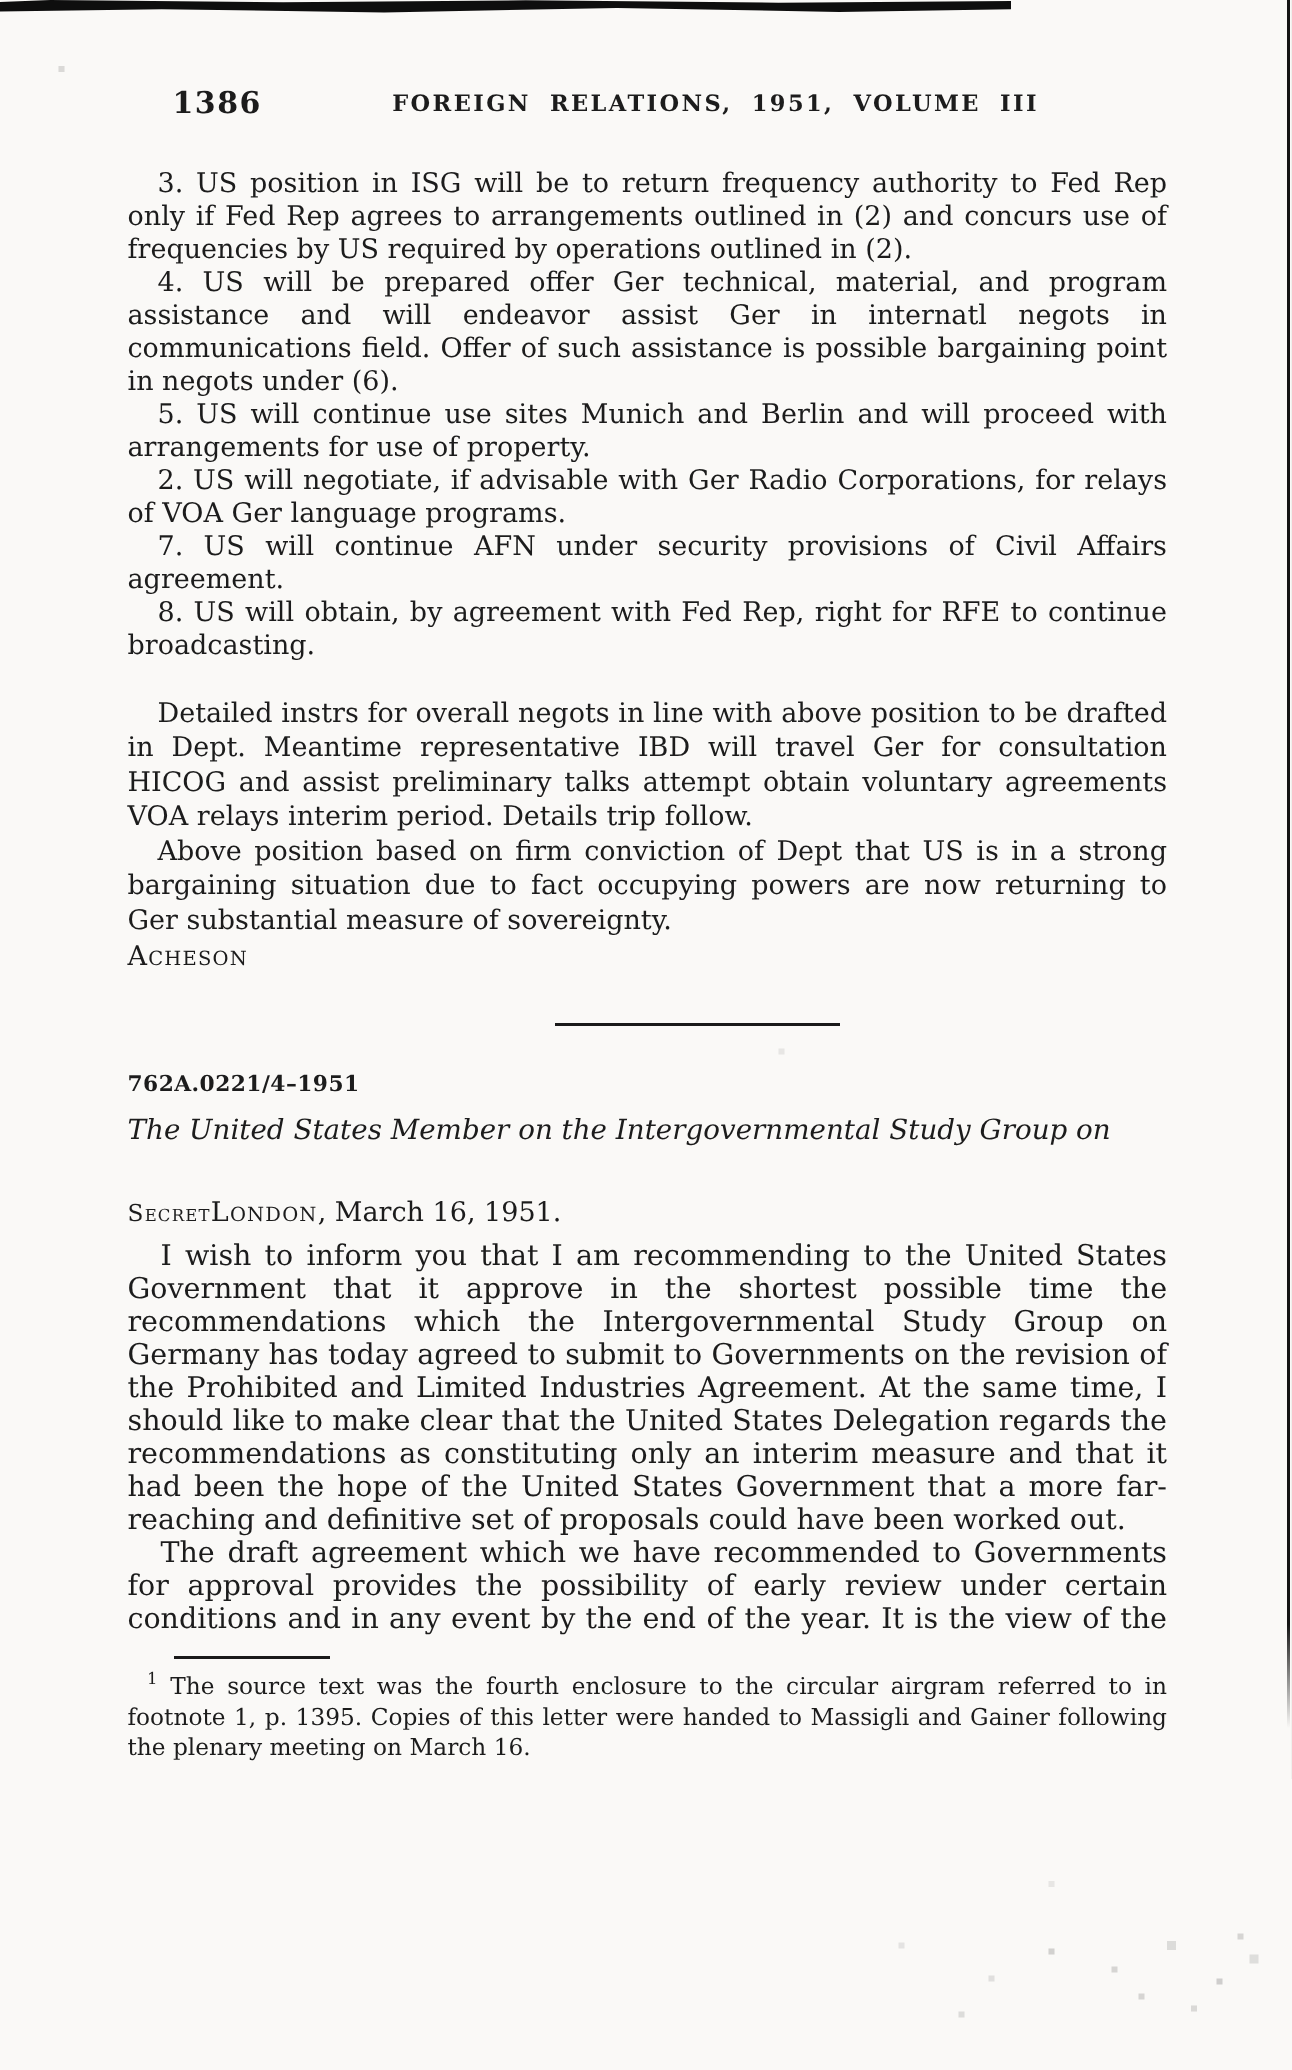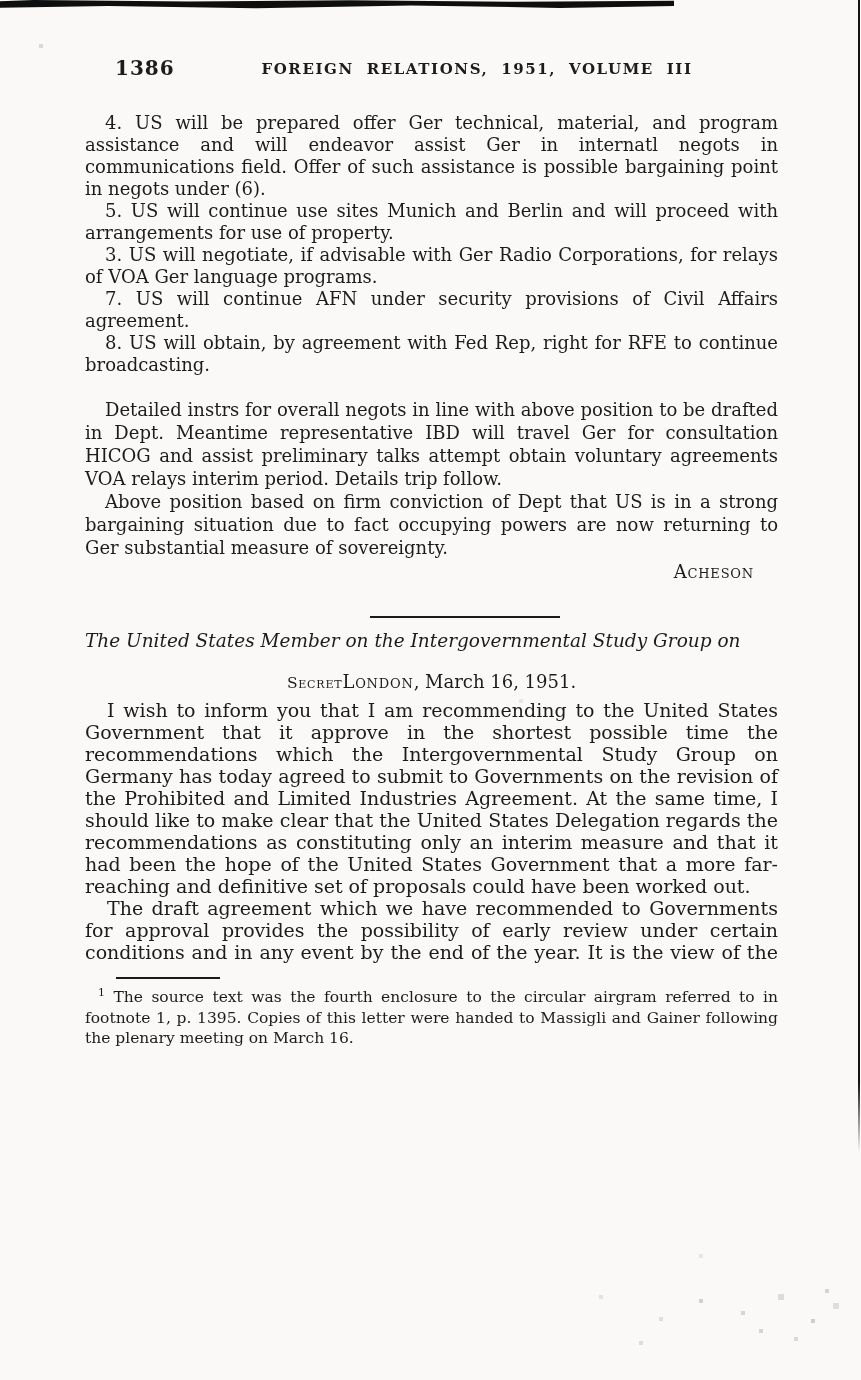--- a/index.html
+++ b/index.html
@@ -52,32 +52,32 @@
     position:absolute; left:392px; top:60px; transform:translateX(-50%);
     font-size:15px; font-weight:bold; letter-spacing:1.6px; word-spacing:6px;
     white-space:nowrap;
   }
 
   
   .telegram { margin-top:30px; font-size:18px; line-height:22px; text-align:justify; }
   .telegram p { margin:0; text-indent:20px; }
   .closing { margin-top:22px; font-size:18px; line-height:23px; text-align:justify; }
   .closing p { margin:0; text-indent:20px; }
-  .signature-line { text-align:right; padding-right:24px; font-size:18px; margin-top:2px; }
+  .signature-line { text-align:left; padding-right:24px; font-size:18px; margin-top:2px; }
   .sc { font-variant:small-caps; letter-spacing:0.8px; }
 
   .divider { width:190px; border:0; border-top:2.5px solid #1a1a1a; margin:34px 0 0 285px; }
 
   
   .ref { margin-top:30px; font-size:14.5px; font-weight:bold; letter-spacing:0.3px; }
   .heading { margin-top:9px; font-style:italic; font-size:18.5px; line-height:27px; }
   .heading .cont { padding-left:35px; }
   sup { font-size:11px; font-style:normal; line-height:0; vertical-align:super; }
 
-  .byline { margin-top:17px; display:flex; justify-content:center; align-items:baseline; }
+  .byline { margin-top:31px; display:flex; justify-content:flex-start; align-items:baseline; }
   .classification { font-size:15.5px; }
   .dateline { font-size:18px; }
 
   .letter-body { margin-top:7px; font-size:19px; line-height:22px; text-align:justify; }
   .letter-body p { margin:0; text-indent:22px; }
   .letter-body p.runs-on { text-align-last:justify; }
 
   .footnote-rule { width:104px; border:0; border-top:2.5px solid #1a1a1a; margin:14px 0 0 31px; }
   .footnote { margin-top:8px; font-size:15.5px; line-height:20.5px; text-align:justify; }
   .footnote p { margin:0; text-indent:13px; }
@@ -92,38 +92,40 @@
   <div class="speckle-layer"></div>
 
   <div class="content">
 
     <div class="header-row">
       <span class="page-num">1386</span>
       <span class="running-head">FOREIGN RELATIONS, 1951, VOLUME III</span>
     </div>
 
     <div class="telegram">
+      <p>3. US position in ISG will be to return frequency authority to Fed Rep only if Fed Rep agrees to arrangements outlined in (2) and concurs use of frequencies by US required by operations outlined in (2).</p>
       <p>4. US will be prepared offer Ger technical, material, and program assistance and will endeavor assist Ger in internatl negots in communications field. Offer of such assistance is possible bargaining point in negots under (6).</p>
       <p>5. US will continue use sites Munich and Berlin and will proceed with arrangements for use of property.</p>
-      <p>3. US will negotiate, if advisable with Ger Radio Corporations, for relays of VOA Ger language programs.</p>
+      <p>2. US will negotiate, if advisable with Ger Radio Corporations, for relays of VOA Ger language programs.</p>
       <p>7. US will continue AFN under security provisions of Civil Affairs agreement.</p>
       <p>8. US will obtain, by agreement with Fed Rep, right for RFE to continue broadcasting.</p>
     </div>
 
     <div class="closing">
       <p>Detailed instrs for overall negots in line with above position to be drafted in Dept. Meantime representative IBD will travel Ger for consultation HICOG and assist preliminary talks attempt obtain voluntary agreements VOA relays interim period. Details trip follow.</p>
       <p>Above position based on firm conviction of Dept that US is in a strong bargaining situation due to fact occupying powers are now returning to Ger substantial measure of sovereignty.</p>
     </div>
 
     <div class="signature-line">
       <span class="sc">Acheson</span>
     </div>
 
     <hr class="divider">
 
+    <div class="ref">762A.0221/4–1951</div>
 
     <div class="heading">
       <div class="first">
         <span>The United States Member on the Intergovernmental Study Group on</span>
       </div>
     </div>
 
     <div class="byline">
       <span class="classification sc">Secret</span>
       <span class="dateline"><span class="sc">London</span><span>, March 16, 1951.</span></span>

